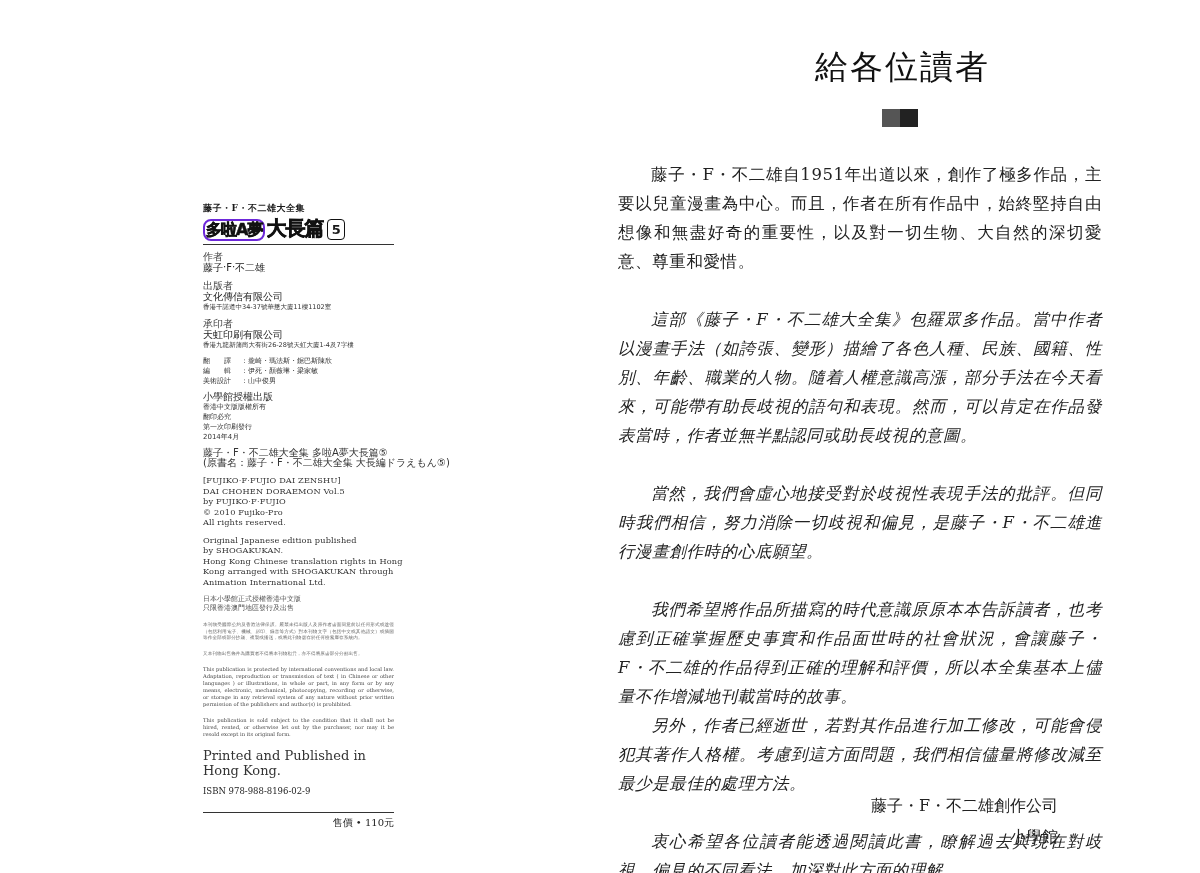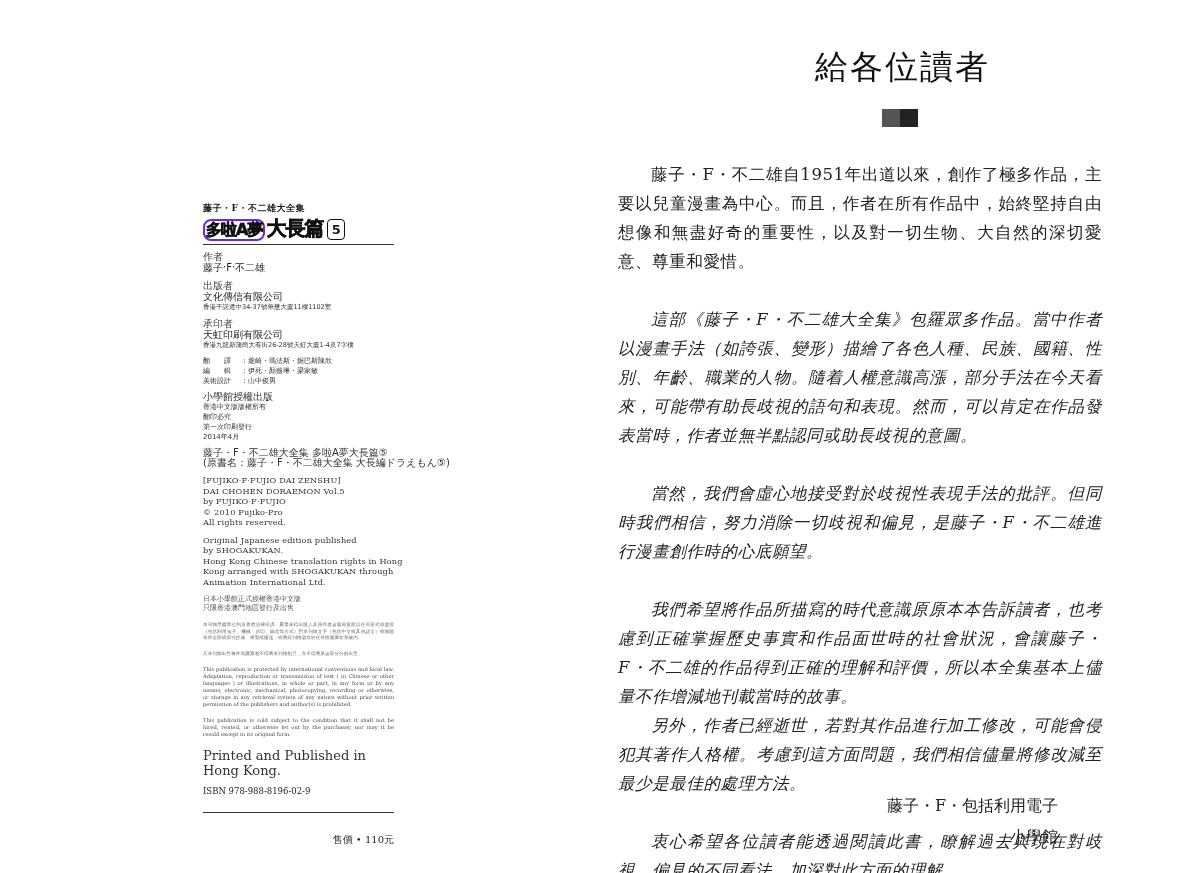--- a/index.html
+++ b/index.html
@@ -28,21 +28,21 @@
     .gap-s { height: 6px; }
     .row-split { display: flex; justify-content: space-between; font-size: 7px; color: #333; line-height: 10px; flex-direction: column; }
     .note-line { font-size: 10px; color: #333; line-height: 10px; white-space: nowrap; }
     .en-block { font-family: "DejaVu Serif", serif; font-size: 8.2px; color: #333; line-height: 10.5px; margin-top: 7px; letter-spacing: 0.15px; }
     .en-block div { white-space: nowrap; }
     .cn-fine { font-size: 7px; color: #555; line-height: 9px; margin-top: 8px; }
     .legal-cn { font-size: 4.6px; color: #666; line-height: 6.5px; margin-top: 9px; text-align: justify; letter-spacing: 0.1px; }
     .legal-en { font-family: "DejaVu Serif", serif; font-size: 5.2px; color: #444; line-height: 7px; margin-top: 9px; text-align: justify; }
     .printed { font-family: "DejaVu Serif", serif; font-size: 13px; color: #333; margin-top: 10px; }
     .isbn { font-family: "DejaVu Serif", serif; font-size: 8.5px; color: #222; margin-top: 8px; padding-bottom: 16px; border-bottom: 1.5px solid #333; }
-    .price { text-align: right; font-size: 10px; color: #222; margin-top: 20px; font-family: "DejaVu Serif", serif; }
+    .price { text-align: right; font-size: 10px; color: #222; margin-top: 3px; font-family: "DejaVu Serif", serif; }
 
     
     .letter-title { position: absolute; left: 215px; top: 45px; font-size: 33px; letter-spacing: 2px; font-family: "DejaVu Serif", serif; color: #111; }
     .title-mark { position: absolute; left: 282px; top: 109px; width: 36px; height: 18px; display: flex; }
     .title-mark span { flex: 1; }
     .letter-body { position: absolute; left: 18px; top: 160px; width: 484px; font-family: "DejaVu Serif", serif; font-size: 16.5px; color: #222; line-height: 29px; }
     .para { text-indent: 33px; text-align: justify; letter-spacing: 0.6px; }
     .para + .para { margin-top: 29px; font-style: italic; }
     .para.tight { margin-top: 0 !important; }
     .signature { position: absolute; right: 142px; top: 790px; text-align: right; font-family: "DejaVu Serif", serif; font-size: 16px; color: #222; line-height: 31px; }
@@ -145,17 +145,17 @@
     <div class="letter-body">
       <p class="para" style="margin:0">藤子・F・不二雄自1951年出道以來，創作了極多作品，主要以兒童漫畫為中心。而且，作者在所有作品中，始終堅持自由想像和無盡好奇的重要性，以及對一切生物、大自然的深切愛意、尊重和愛惜。</p>
       <p class="para" style="margin-bottom:0">這部《藤子・F・不二雄大全集》包羅眾多作品。當中作者以漫畫手法（如誇張、變形）描繪了各色人種、民族、國籍、性別、年齡、職業的人物。隨着人權意識高漲，部分手法在今天看來，可能帶有助長歧視的語句和表現。然而，可以肯定在作品發表當時，作者並無半點認同或助長歧視的意圖。</p>
       <p class="para" style="margin-bottom:0">當然，我們會虛心地接受對於歧視性表現手法的批評。但同時我們相信，努力消除一切歧視和偏見，是藤子・F・不二雄進行漫畫創作時的心底願望。</p>
       <p class="para" style="margin-bottom:0">我們希望將作品所描寫的時代意識原原本本告訴讀者，也考慮到正確掌握歷史事實和作品面世時的社會狀況，會讓藤子・F・不二雄的作品得到正確的理解和評價，所以本全集基本上儘量不作增減地刊載當時的故事。</p>
       <p class="para tight" style="margin-bottom:0">另外，作者已經逝世，若對其作品進行加工修改，可能會侵犯其著作人格權。考慮到這方面問題，我們相信儘量將修改減至最少是最佳的處理方法。</p>
       <p class="para" style="margin-bottom:0">衷心希望各位讀者能透過閱讀此書，瞭解過去與現在對歧視、偏見的不同看法，加深對此方面的理解。</p>
     </div>
 
     <div class="signature">
-      <div>藤子・F・包括利用電子</div>
+      <div>藤子・F・不二雄創作公司</div>
       <div>小學館</div>
     </div>
   </div>
 </div>
 
 </body></html>

